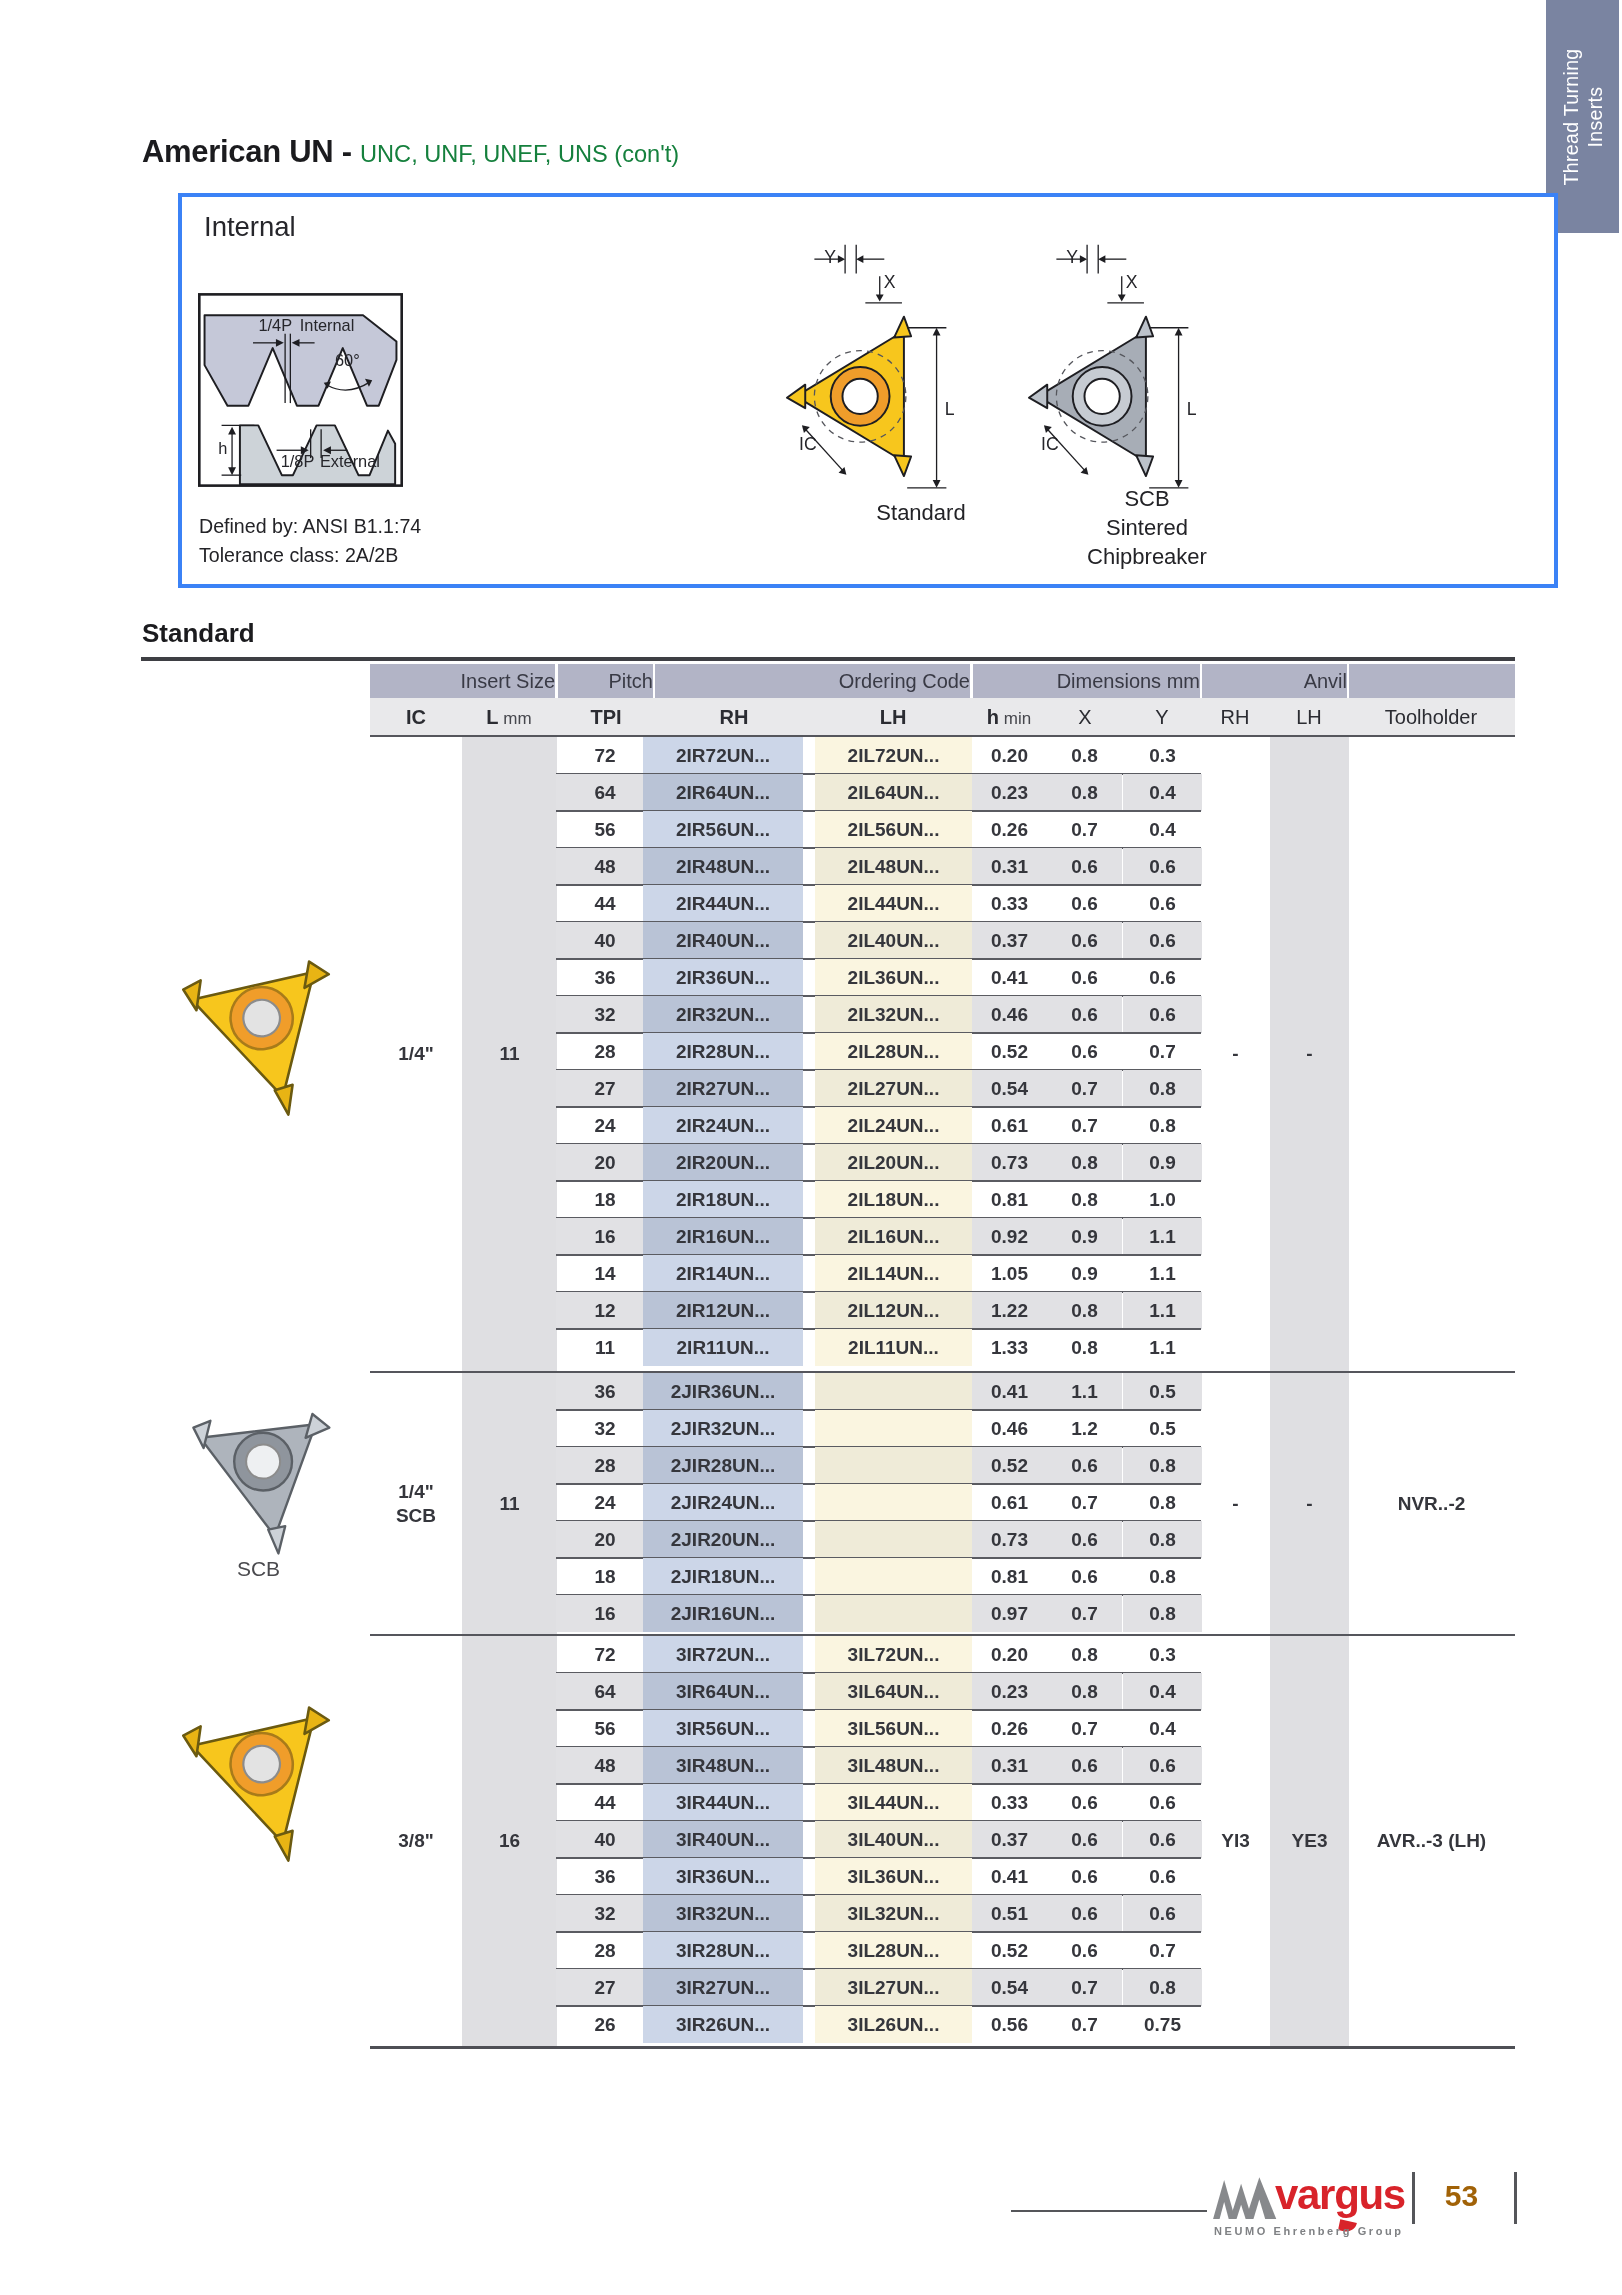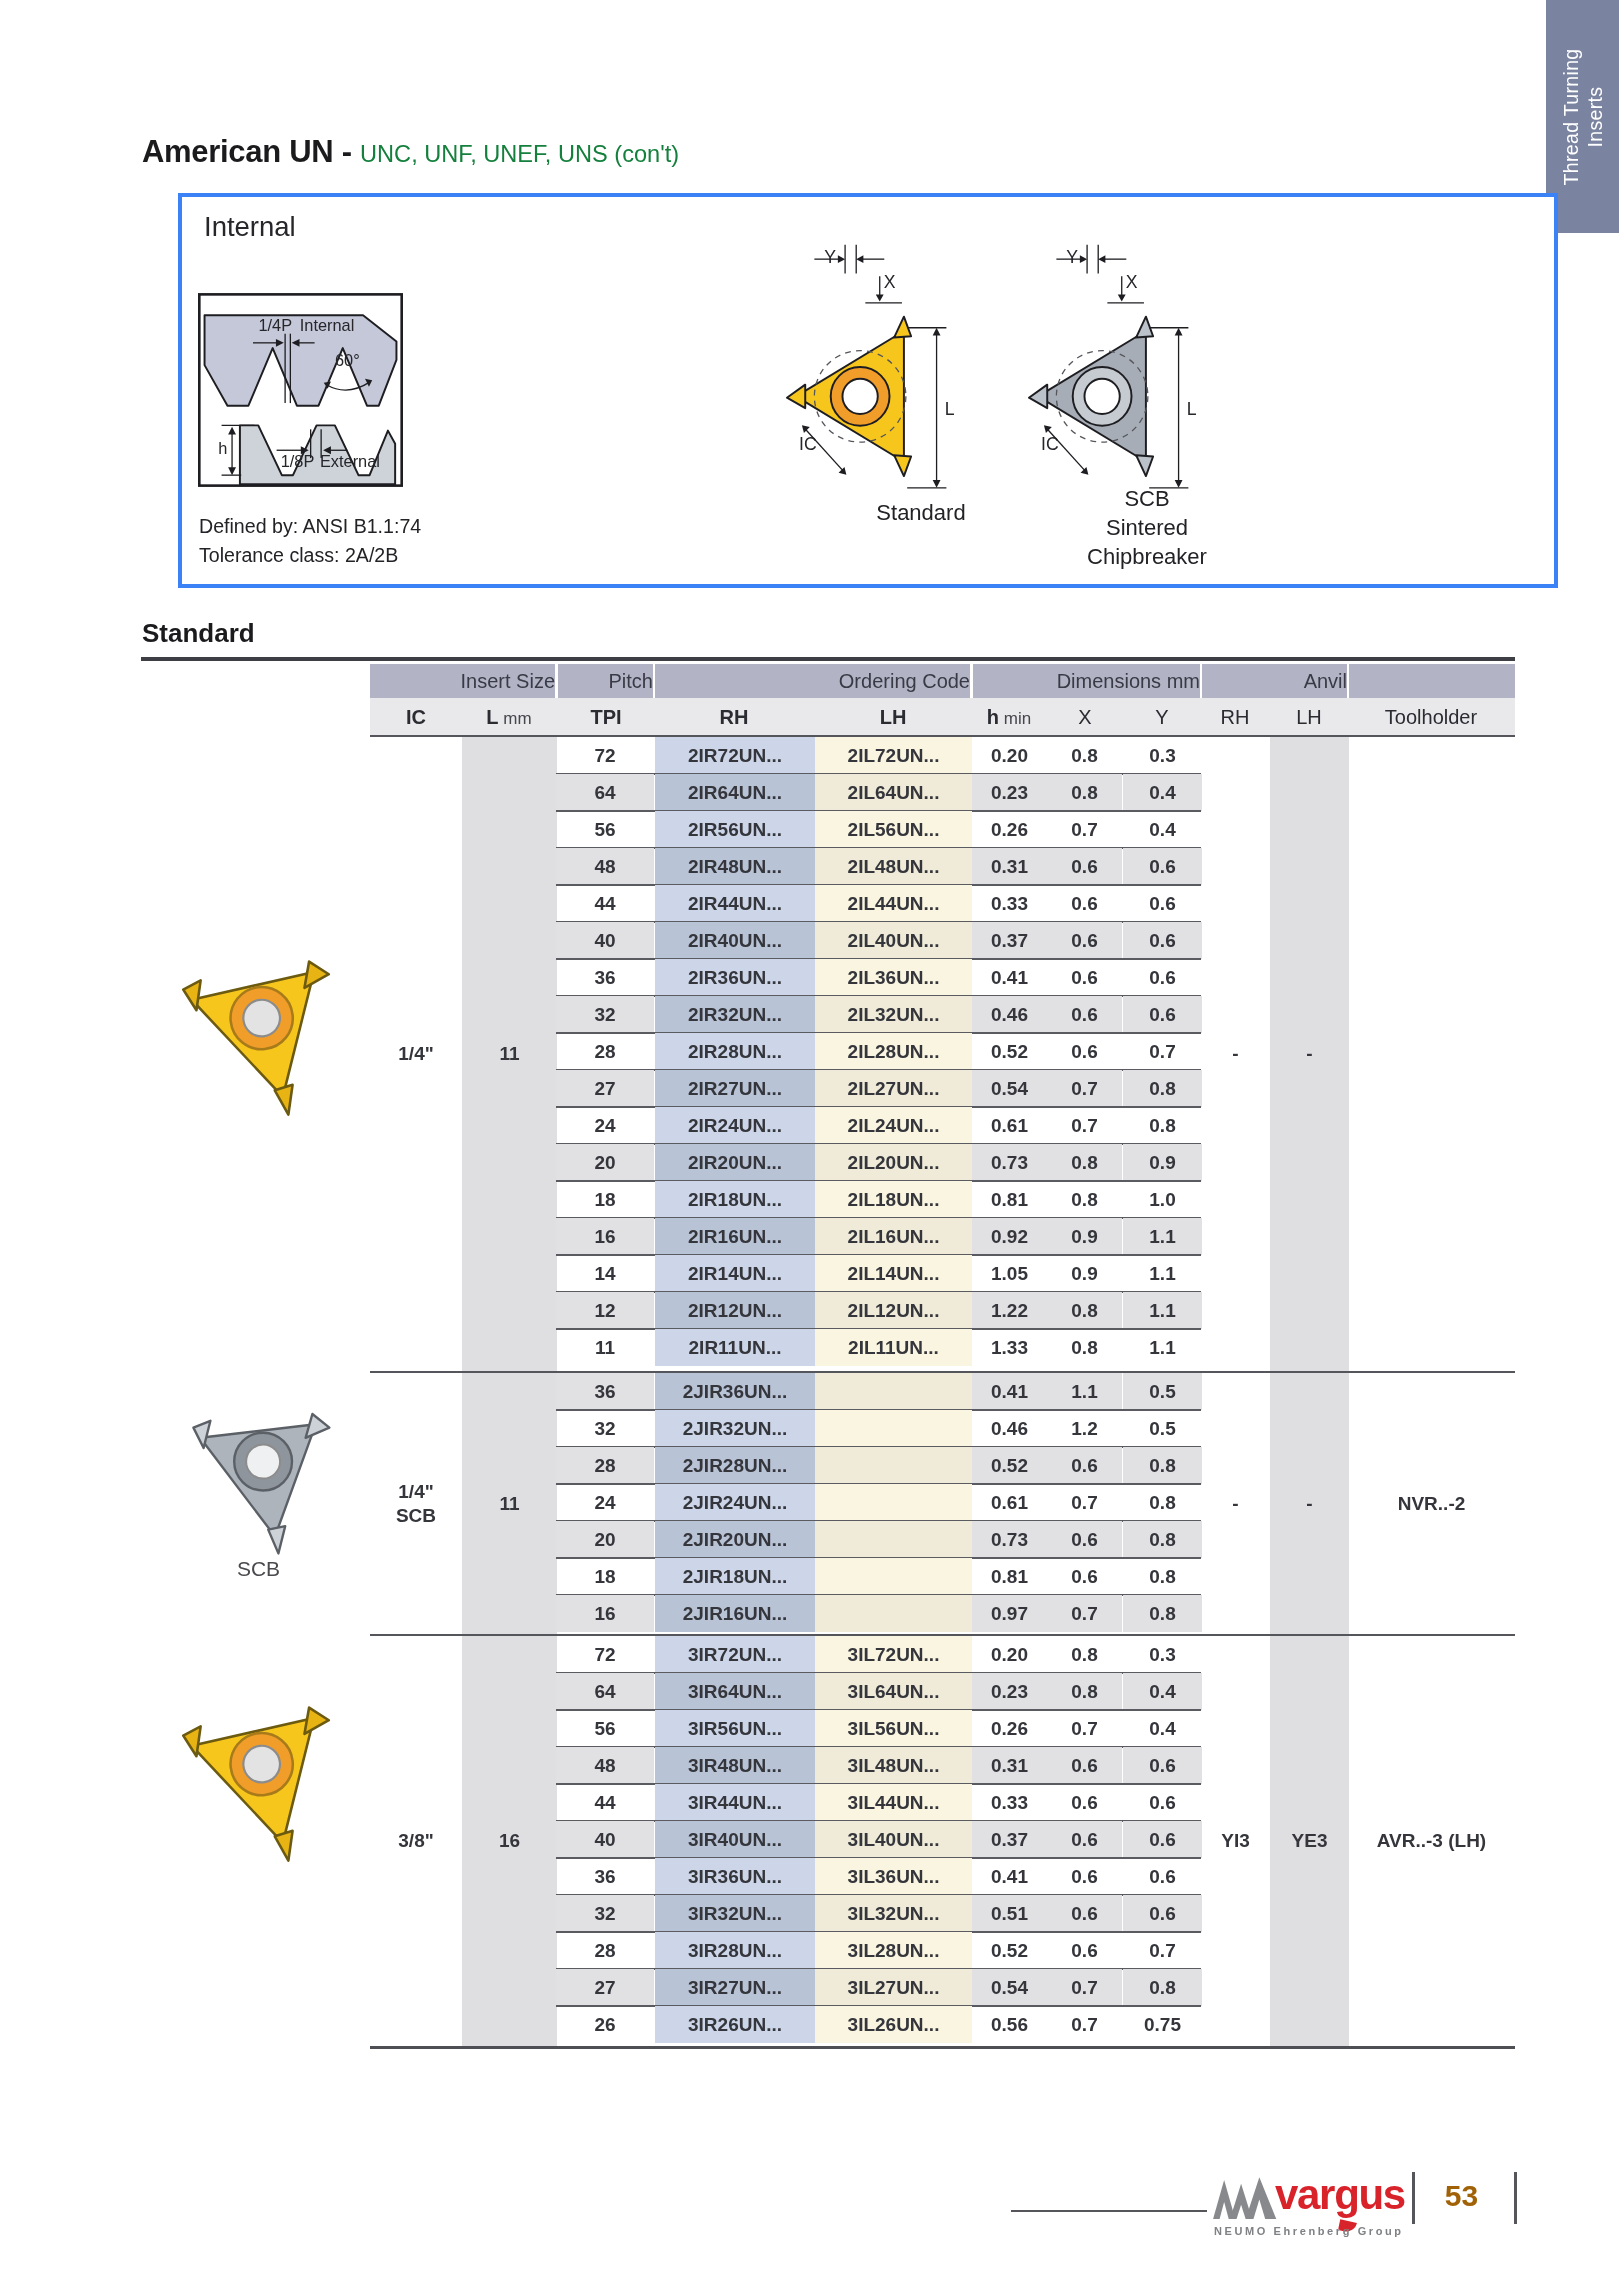--- a/index.html
+++ b/index.html
@@ -41,21 +41,21 @@
   #databody{position:relative;border-bottom:3.3px solid #4e4f55;}
   .colstrip{position:absolute;top:0;bottom:0;background:var(--merge-gray);}
   #strip-l{left:92px;width:95px;}
   #strip-lha{left:900px;width:79px;}
   .tgroup{position:relative;font-weight:bold;}
   .tgroup + .tgroup{border-top:2px solid #55565c;}
   .trow{position:relative;height:37px;}
   .cell{position:absolute;top:0;height:37px;line-height:38px;text-align:center;
     font-size:19px;color:#35363c;white-space:nowrap;}
   .c-tpi{left:186px;width:98px;}
-  .c-rh{left:285px;width:160px;}
+  .c-rh{left:273px;width:160px;}
   .c-lh{left:445px;width:157px;}
   .c-h{left:602px;width:75px;}
   .c-x{left:677px;width:75px;}
   .c-y{left:753px;width:79px;}
   .trow.even .c-rh{background:var(--blue-light);}
   .trow.even .c-lh{background:var(--cream-light);}
   .trow.odd  .c-rh{background:var(--blue-dark);}
   .trow.odd  .c-lh{background:var(--cream-dark);}
   .trow.odd  .c-tpi,.trow.odd .c-h,.trow.odd .c-x,.trow.odd .c-y{background:var(--row-gray);}
   .rowsep{position:absolute;left:186px;width:645px;bottom:-0.7px;height:1.3px;background:#5a5b61;}

